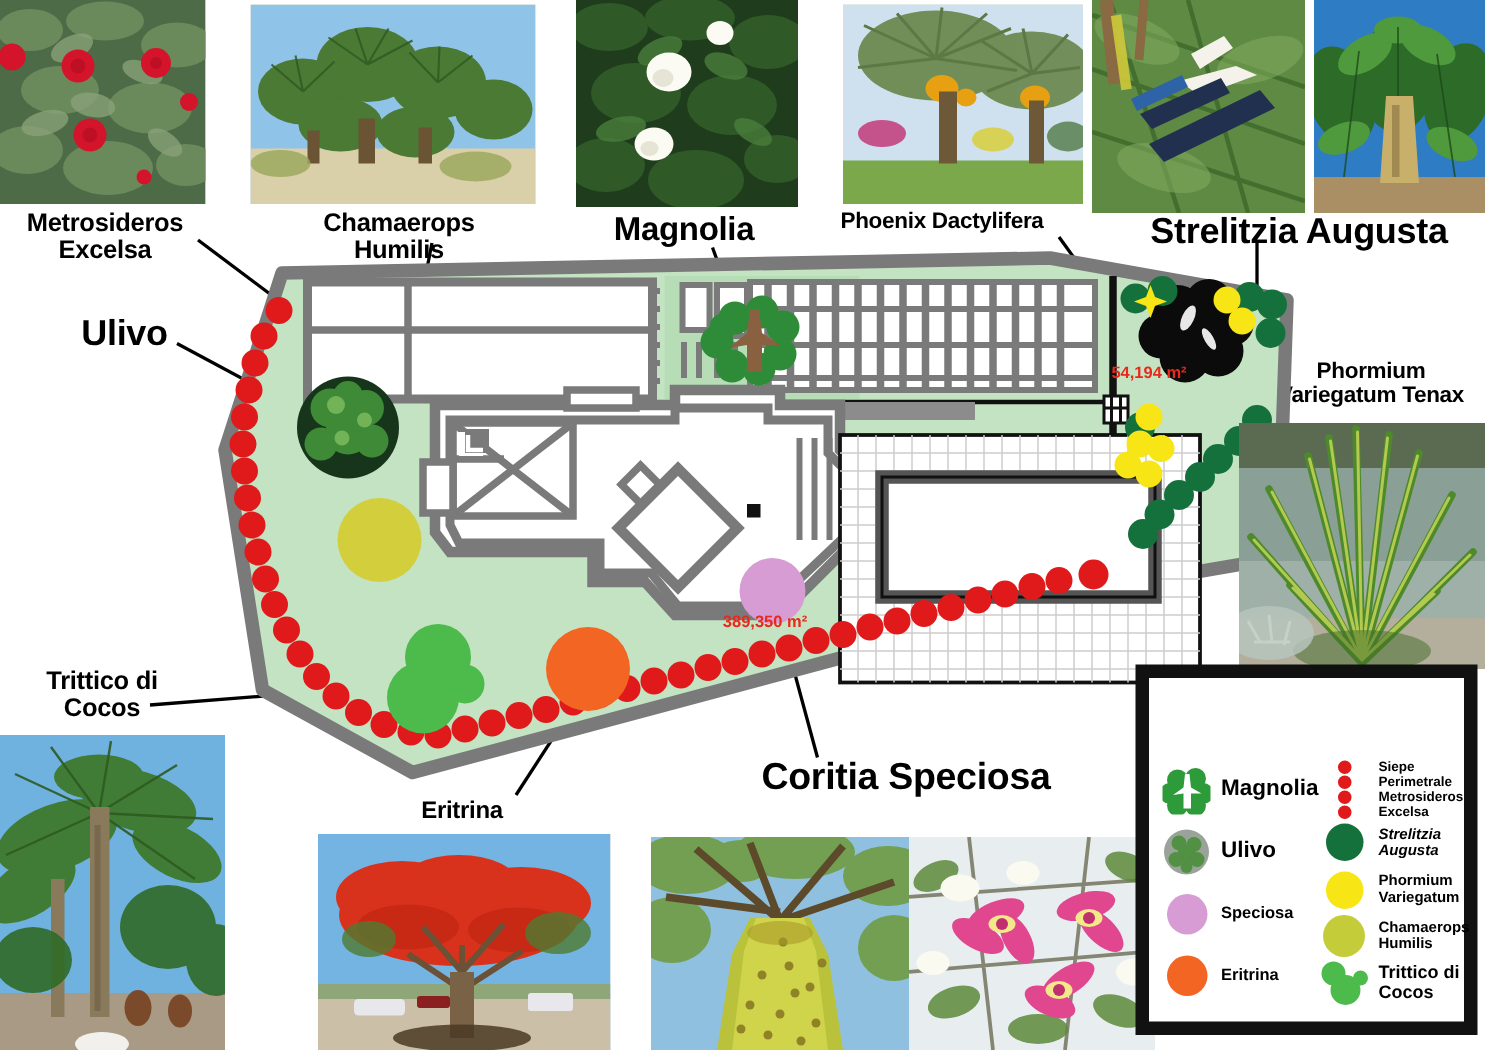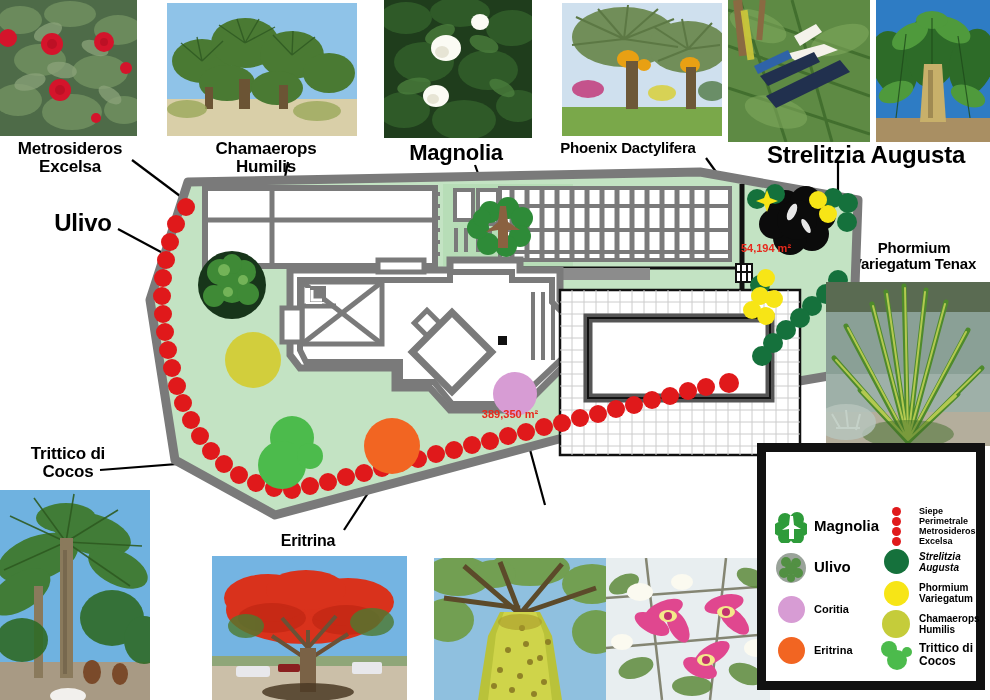--- a/index.html
+++ b/index.html
@@ -241,20 +241,21 @@
 Humilis</div>
   <div class="lbl" style="left:386px;top:141px;width:140px;font-size:22px;">Magnolia</div>
   <div class="lbl" style="left:538px;top:140px;width:180px;font-size:15px;">Phoenix Dactylifera</div>
   <div class="lbl" style="left:742px;top:142px;width:248px;font-size:24px;">Strelitzia Augusta</div>
   <div class="lbl" style="left:28px;top:210px;width:110px;font-size:24px;">Ulivo</div>
   <div class="lbl" style="left:838px;top:240px;width:152px;font-size:15px;">Phormium
 Variegatum Tenax</div>
   <div class="lbl" style="left:8px;top:445px;width:120px;font-size:17px;">Trittico di
 Cocos</div>
   <div class="lbl" style="left:262px;top:533px;width:92px;font-size:16px;">Eritrina</div>
+  <div class="lbl" style="left:480px;top:505px;width:248px;font-size:25px;">Coritia Speciosa</div>
 
   <svg style="position:absolute;left:0;top:0;width:990px;height:700px;pointer-events:none;">
     <g stroke="#000" stroke-width="2.2" fill="none">
       <path d="M132 160 L196 208"></path>
       <path d="M288 162 L255 330"></path>
       <path d="M475 165 L492 212"></path>
       <path d="M706 158 L745 212"></path>
       <path d="M838 162 L838 200"></path>
       <path d="M118 229 L228 288"></path>
       <path d="M836 262 L772 300"></path>
@@ -762,21 +763,21 @@
               </g>
             </svg>
           </div>
           <div class="leg-txt big">Ulivo</div>
         </div>
 
         <div class="leg-row">
           <div class="leg-sym">
             <span class="dot" style="width:27px;height:27px;background:#d79cd4;"></span>
           </div>
-          <div class="leg-txt" style="font-size:11px;">Coritia</div>
+          <div class="leg-txt" style="font-size:11px;">Speciosa</div>
         </div>
 
 
         <div class="leg-row">
           <div class="leg-sym">
             <span class="dot" style="width:27px;height:27px;background:#f26522;"></span>
           </div>
           <div class="leg-txt" style="font-size:11px;">Eritrina</div>
         </div>
       </div>

